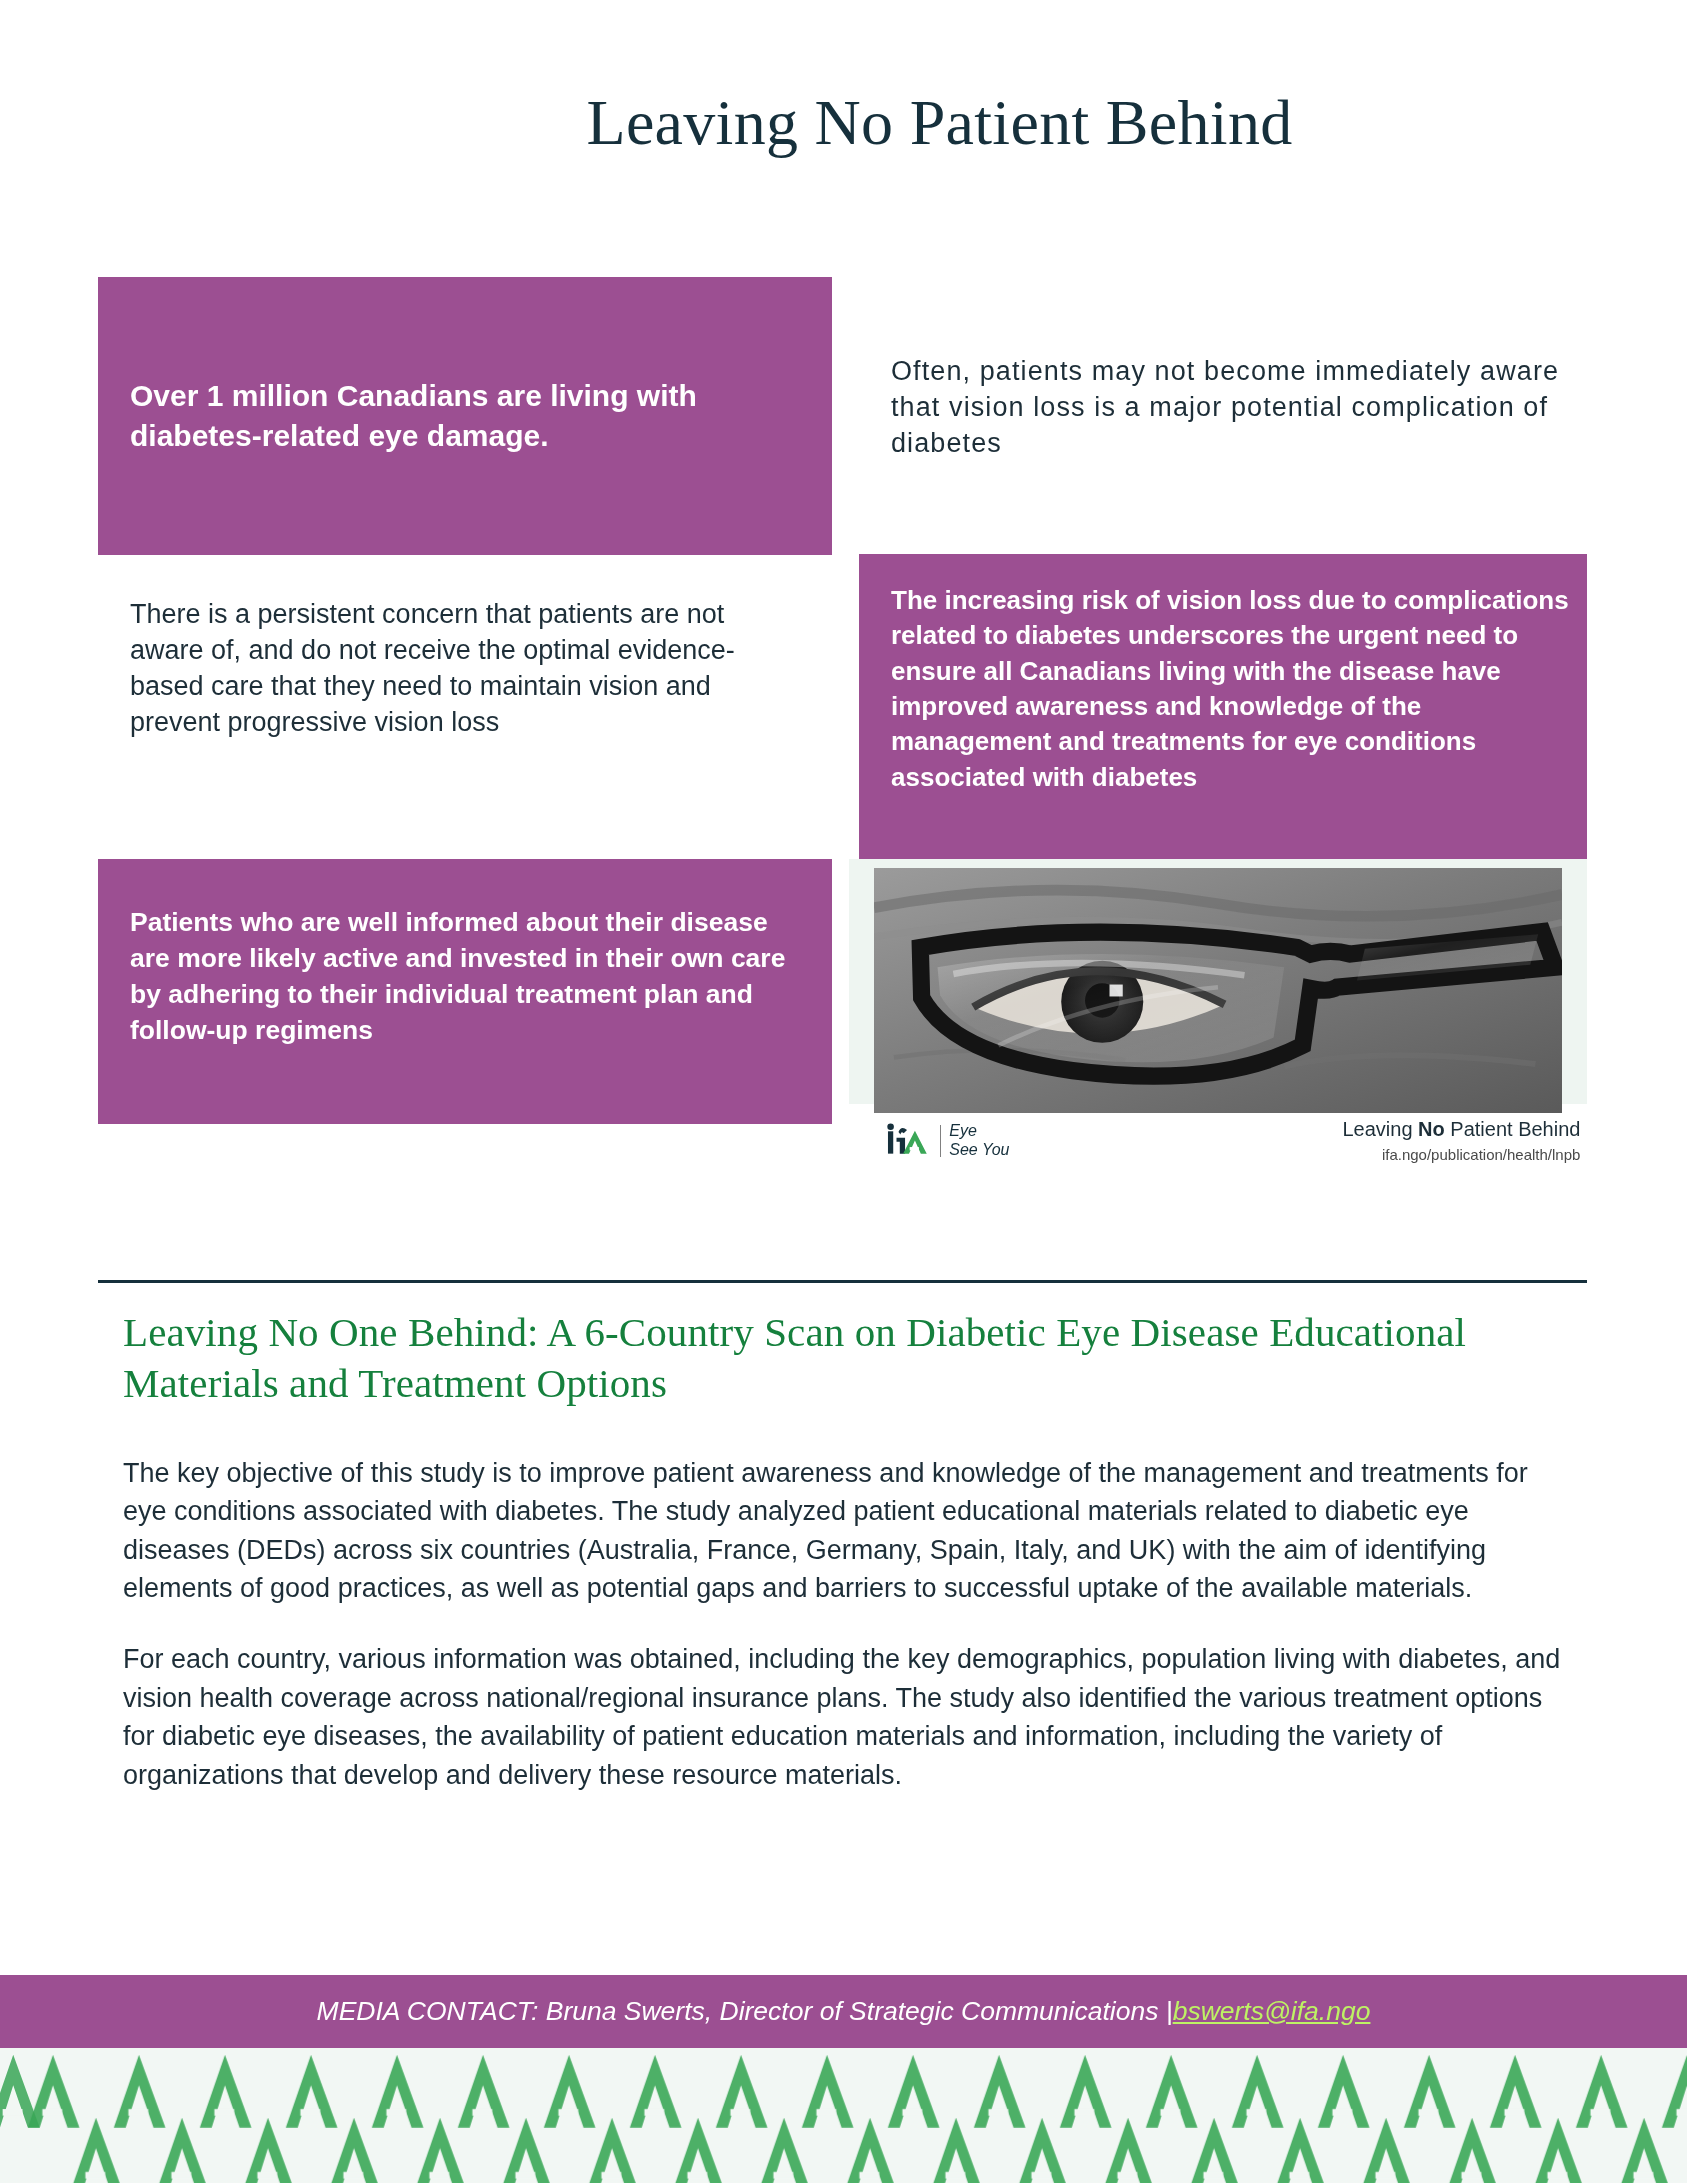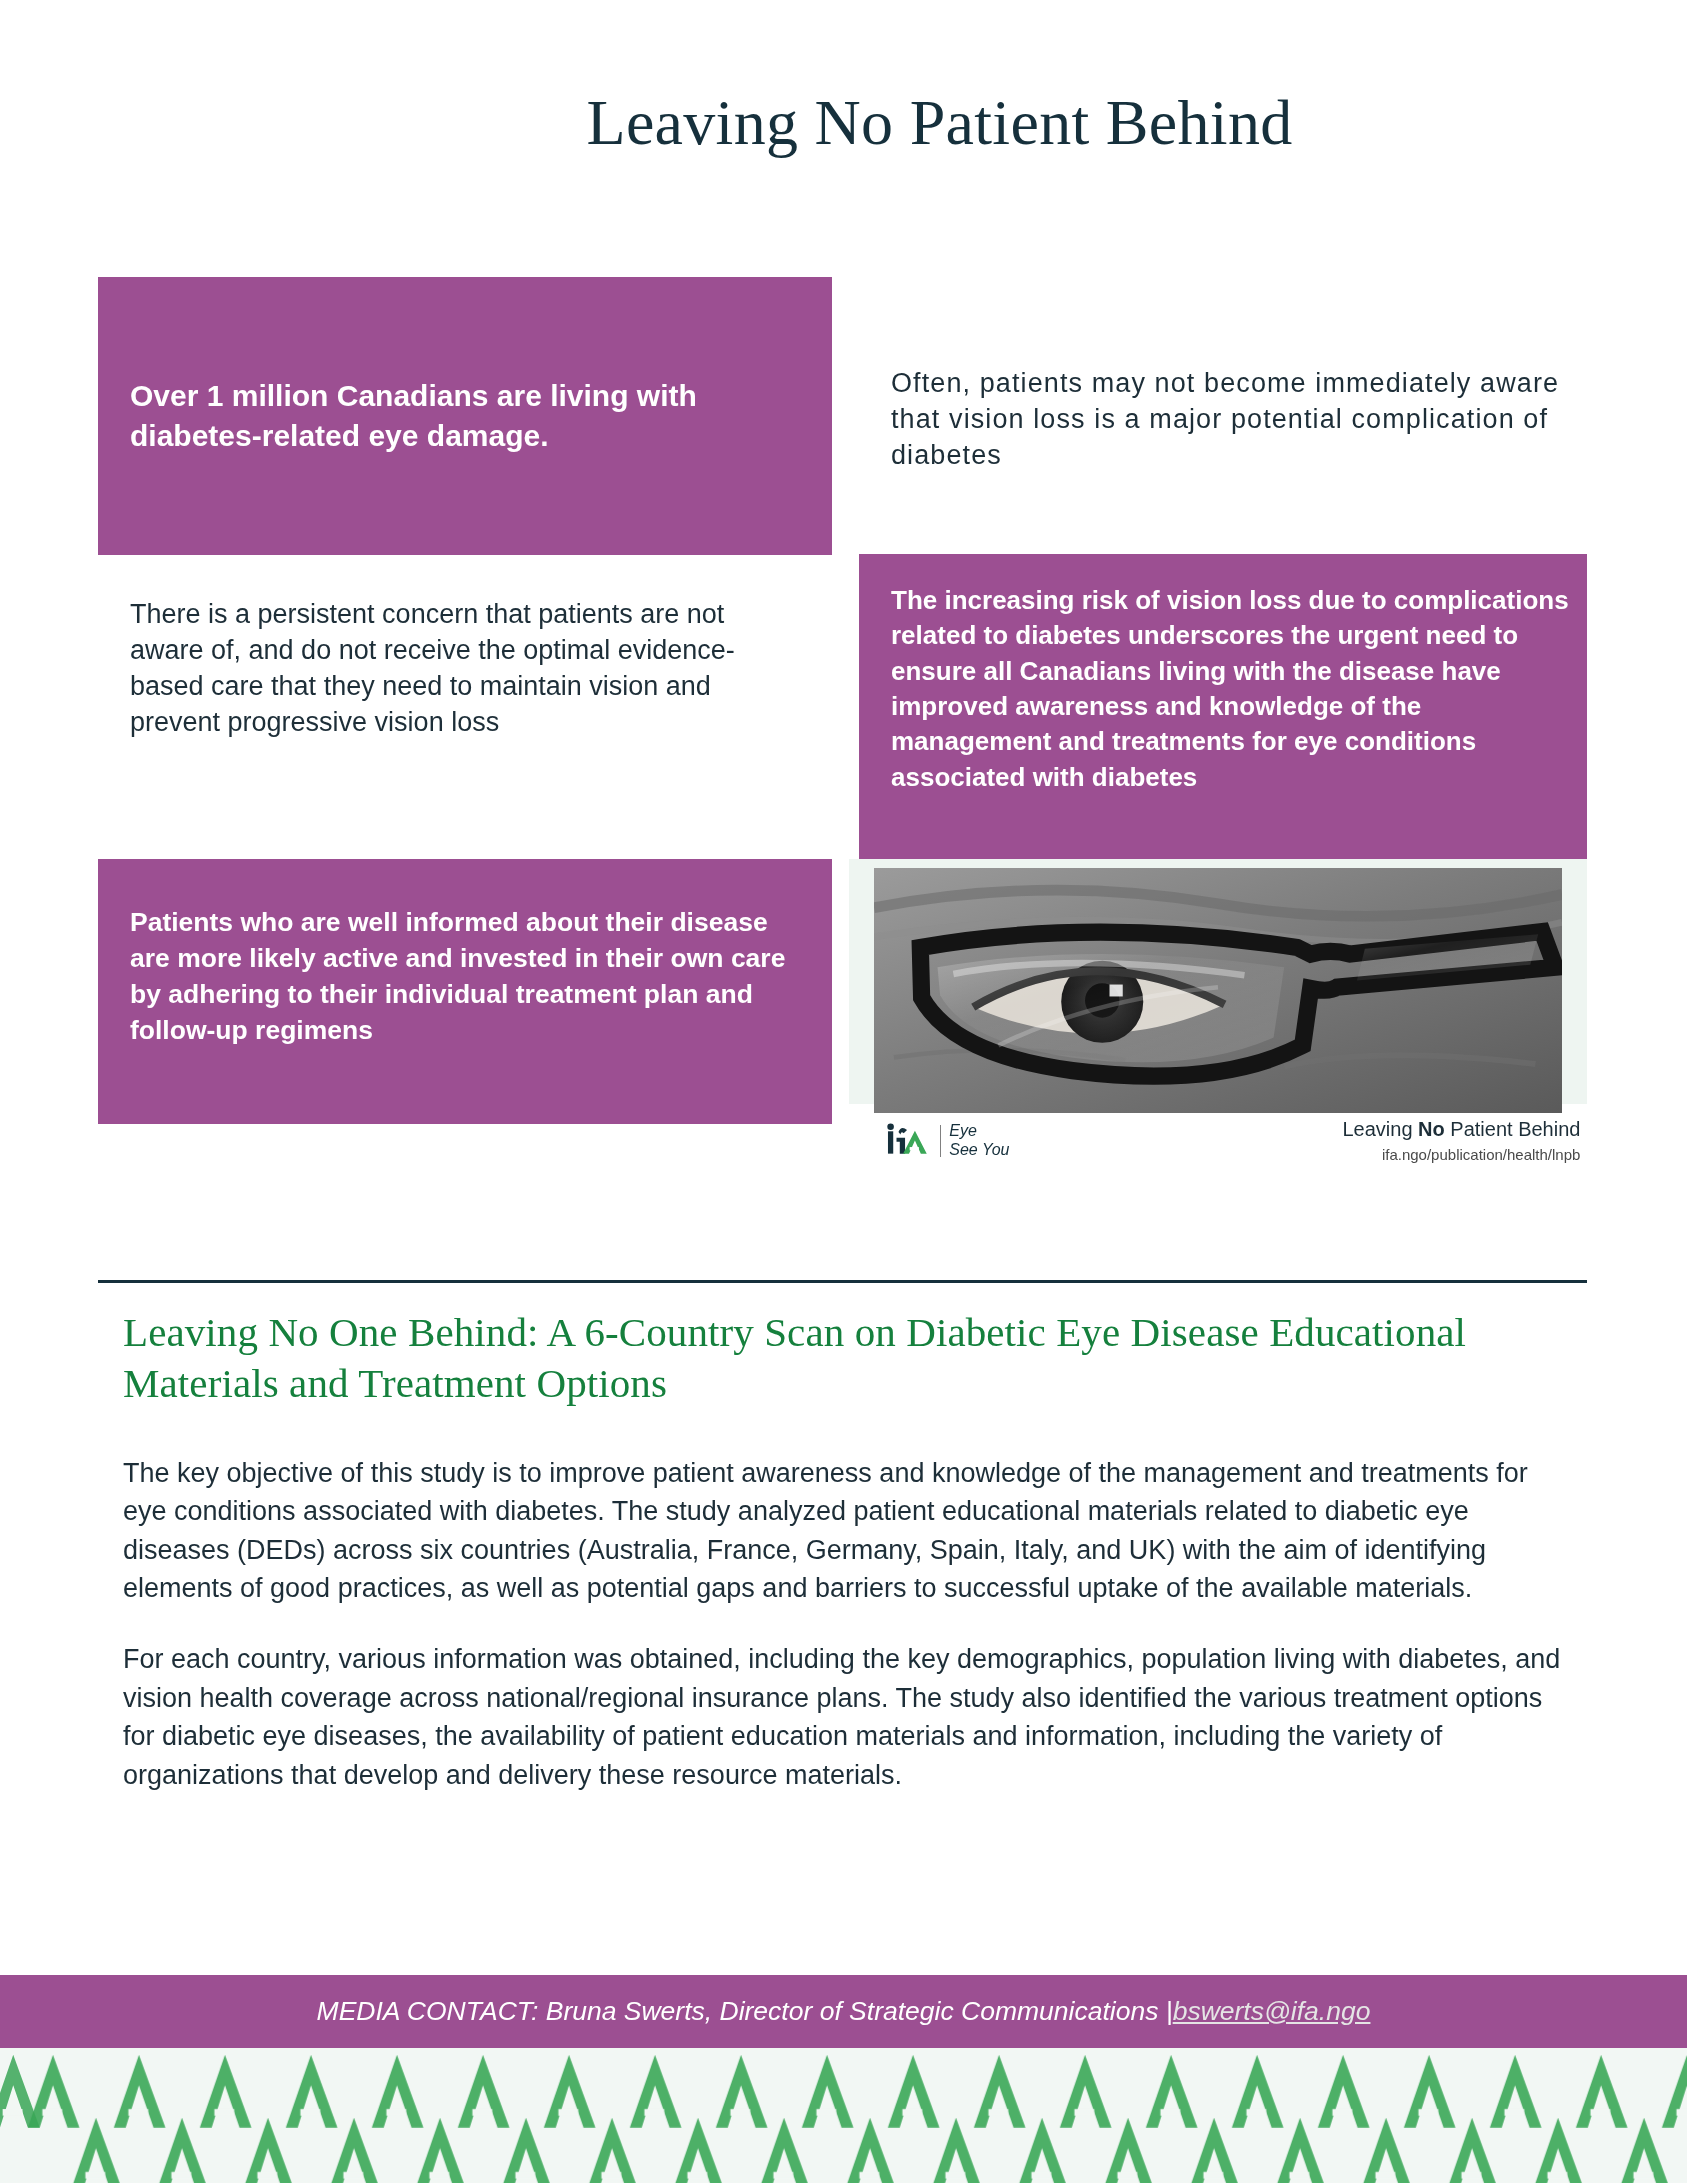--- a/index.html
+++ b/index.html
@@ -95,21 +95,21 @@
   #card-stat {
     left: 0;
     top: 0;
     width: 734px;
     height: 278px;
     padding: 99px 40px 0 32px;
   }
   
   #card-often {
     left: 761px;
-    top: 16px;
+    top: 4px;
     width: 728px;
     height: 278px;
     padding: 73px 13.2px 0 32px;
   }
   
   #card-concern {
     left: 0;
     top: 290px;
     width: 734px;
     height: 284px;
@@ -243,21 +243,21 @@
     display: flex;
     align-items: center;
     justify-content: center;
     font-style: italic;
   }
   .footer-bar .txt {
     color: #ffffff;
     font-size: 26.5px;
   }
   .footer-bar .mail {
-    color: #e5e5e5;
+    color: #bef264;
     text-decoration: underline;
     font-size: 26.5px;
   }
   .footer-pattern {
     position: absolute;
     left: 0;
     top: 2048px;
     width: 1687px;
     height: 136px;
     background: #f2f7f4;

